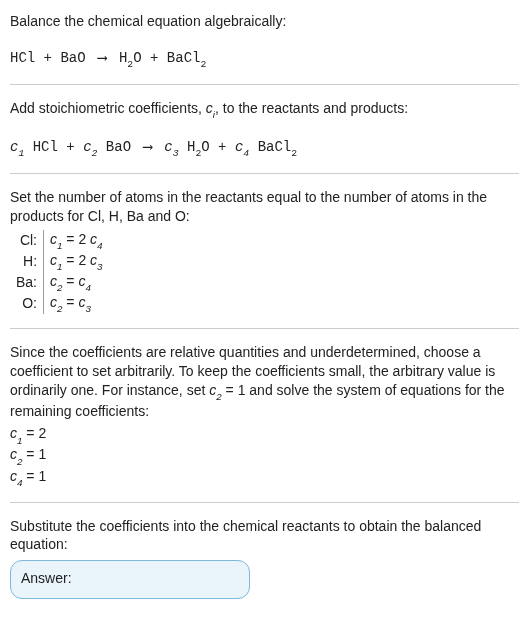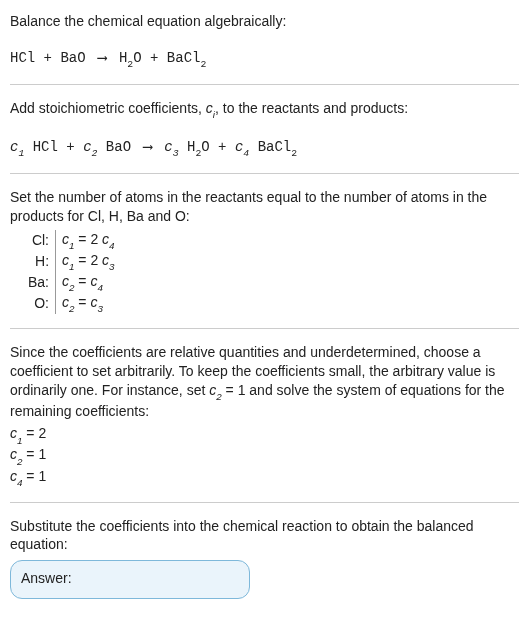--- a/index.html
+++ b/index.html
@@ -17,21 +17,21 @@
       border: none;
       border-top: 1px solid #ccc;
       margin: 10px 0;
     }
     .sub { font-size: 0.7em; vertical-align: sub; position: relative; top: 0.15em; }
     .ital { font-style: italic; }
     .arrow { padding: 0 4px; }
     .equation-line { margin-top: 18px; font-family: Liberation Mono, monospace; }
     .atom-table {
       border-collapse: collapse;
-      margin-left: 12px;
+      margin-left: 0;
       margin-top: 4px;
     }
     .atom-table td {
       padding: 0 6px;
       vertical-align: middle;
     }
     .atom-table td:first-child {
       text-align: right;
       border-right: 1px solid #999;
     }
@@ -109,17 +109,17 @@
   <div class="coeffs">
     <div><span class="ital"><span>c</span><span class="sub">1</span></span><span> = 2</span></div>
     <div><span class="ital"><span>c</span><span class="sub">2</span></span><span> = 1</span></div>
     <div><span class="ital"><span>c</span><span class="sub">4</span></span><span> = 1</span></div>
   </div>
 </div>
 
 <hr class="divider">
 
 <div class="section">
-  <div>Substitute the coefficients into the chemical reaction to obtain the balanced equation:</div>
+  <div>Substitute the coefficients into the chemical reactants to obtain the balanced equation:</div>
   <div class="answer-box">
     <div class="answer-label">Answer:</div>
   </div>
 </div>
 
 </body></html>

